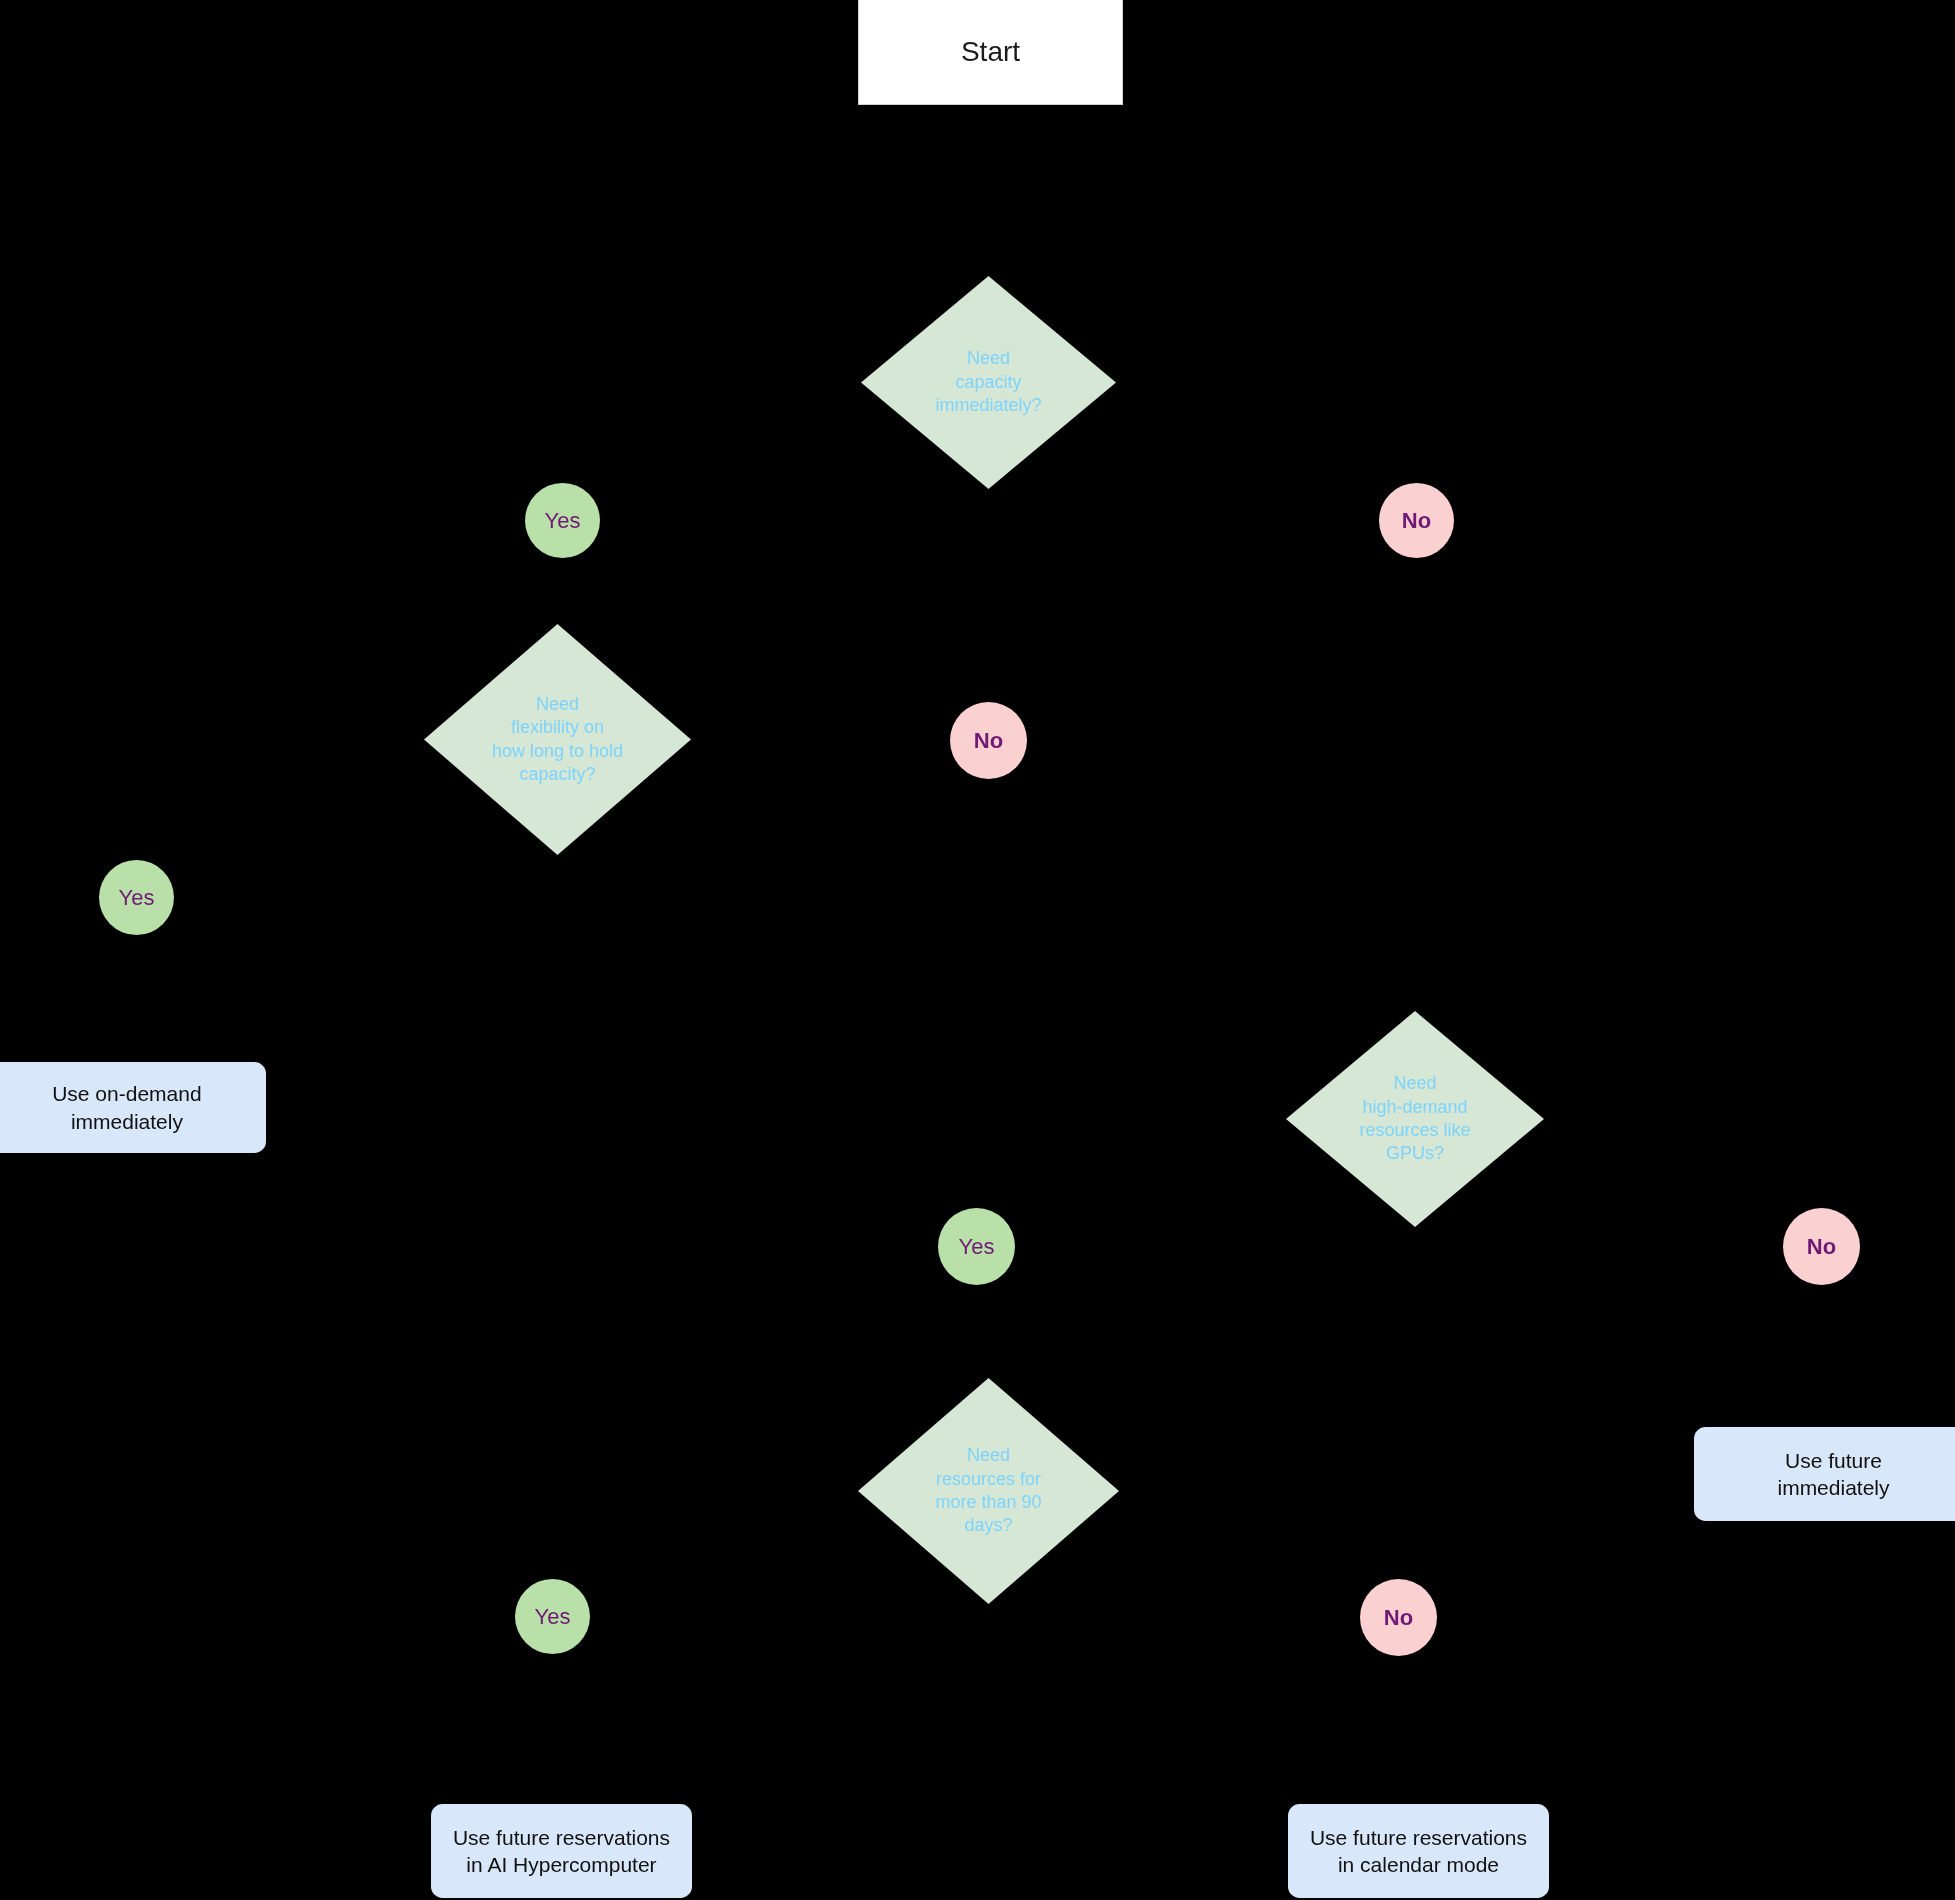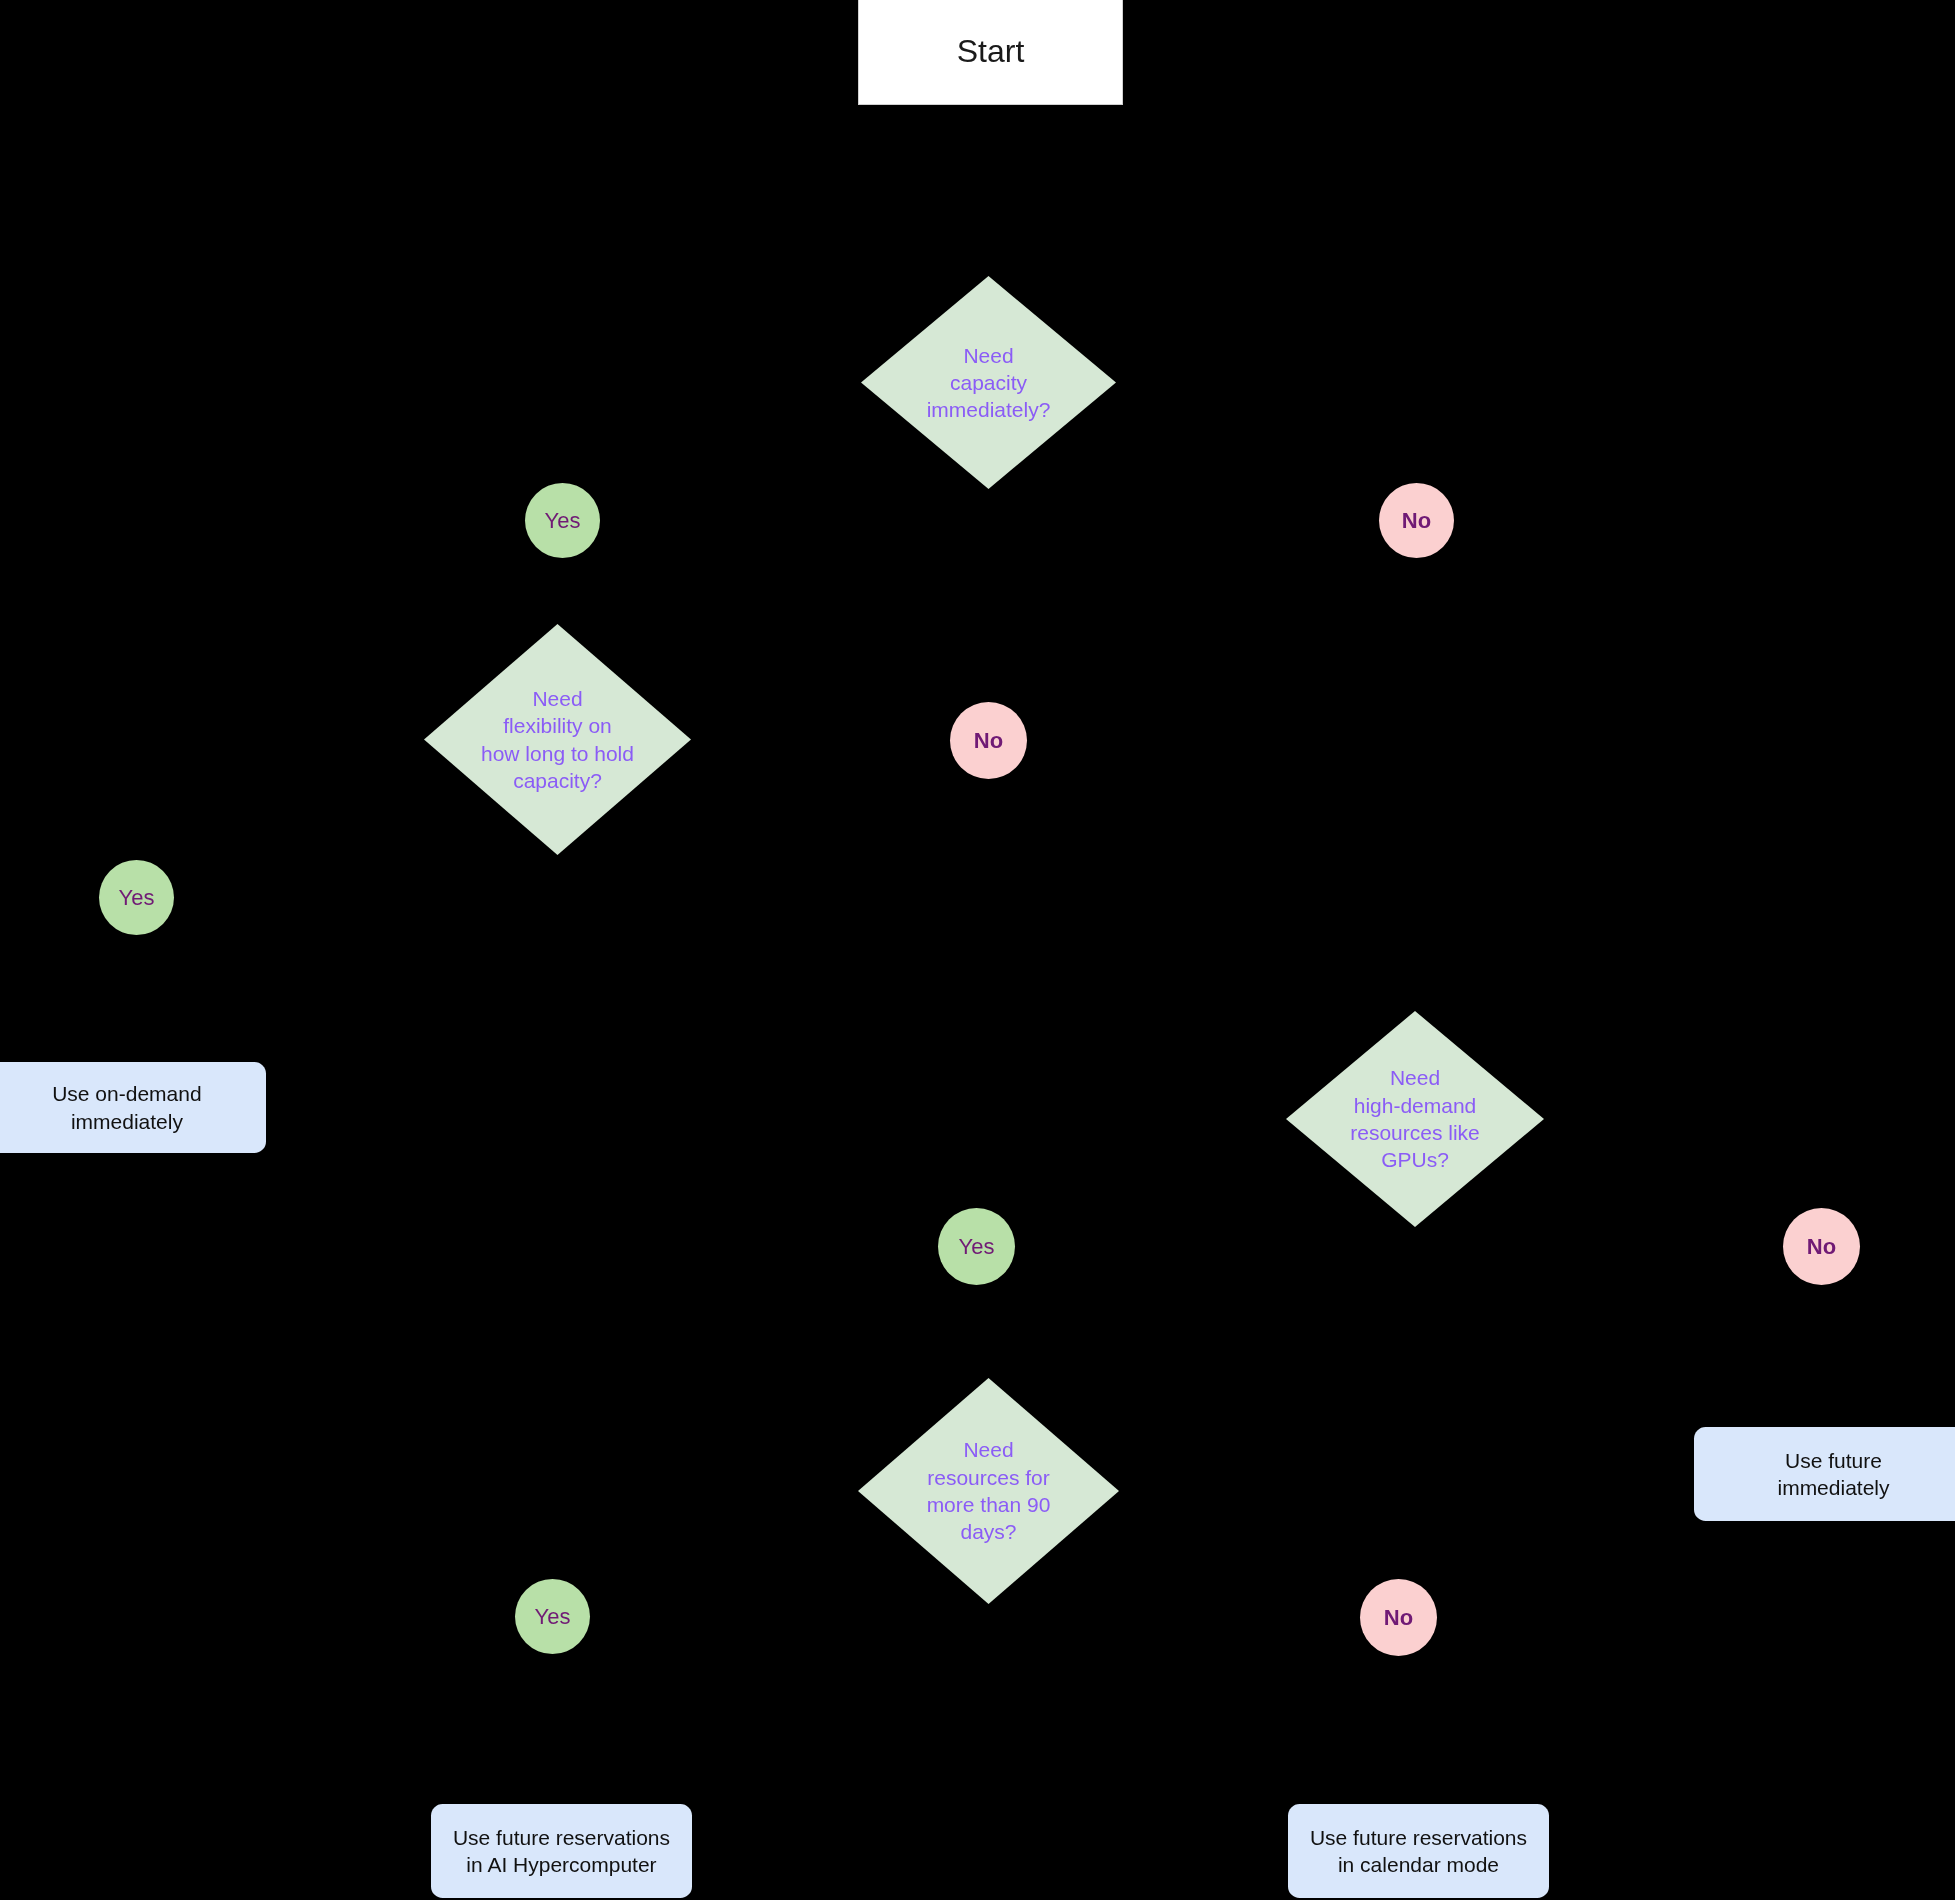--- a/index.html
+++ b/index.html
@@ -30,42 +30,42 @@
   .start-box {
     position: absolute;
     background: #ffffff;
     border: 1.6px solid #d0d0d0;
     box-sizing: border-box;
     display: flex;
     align-items: center;
     justify-content: center;
   }
   .start-box .node-text {
-    font-size: 32px;
+    font-size: 28px;
     color: #1a1a1a;
   }
 
   
   .diamond {
     position: absolute;
     display: flex;
     align-items: center;
     justify-content: center;
   }
   .diamond .shape {
     position: absolute;
     inset: 0;
     background: #d6e8d5;
     clip-path: polygon(50% 0%, 100% 50%, 50% 100%, 0% 50%);
   }
   .diamond .node-text {
     position: relative;
     z-index: 2;
-    font-size: 21px;
-    color: #8b5cf6;
+    font-size: 18px;
+    color: #7dd3fc;
   }
 
   
   .pill {
     position: absolute;
     border-radius: 50%;
     display: flex;
     align-items: center;
     justify-content: center;
     font-size: 22px;

